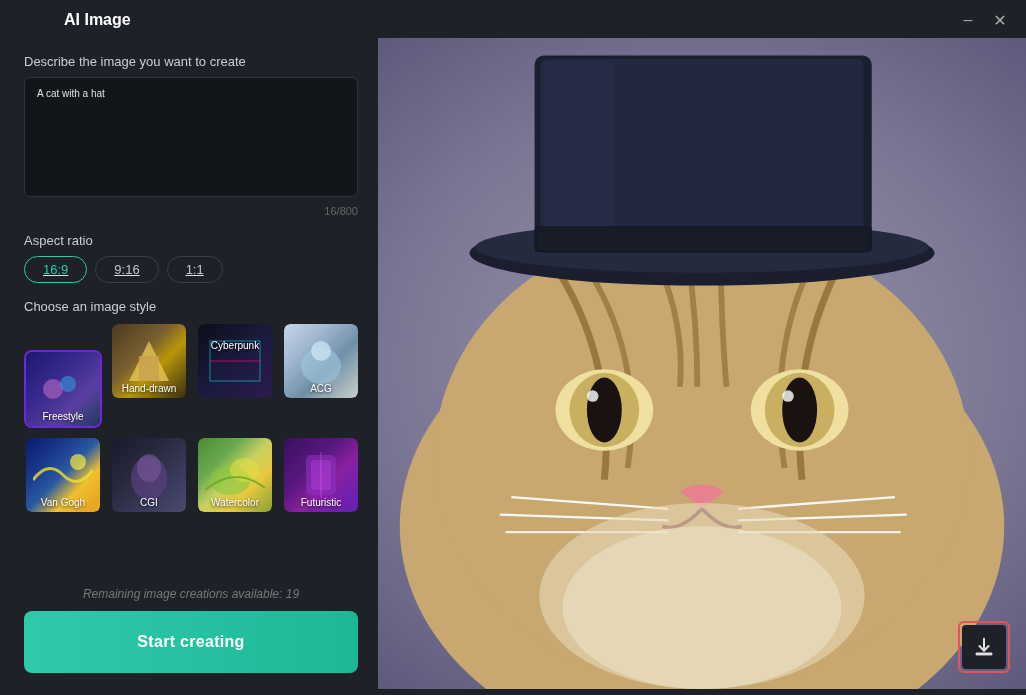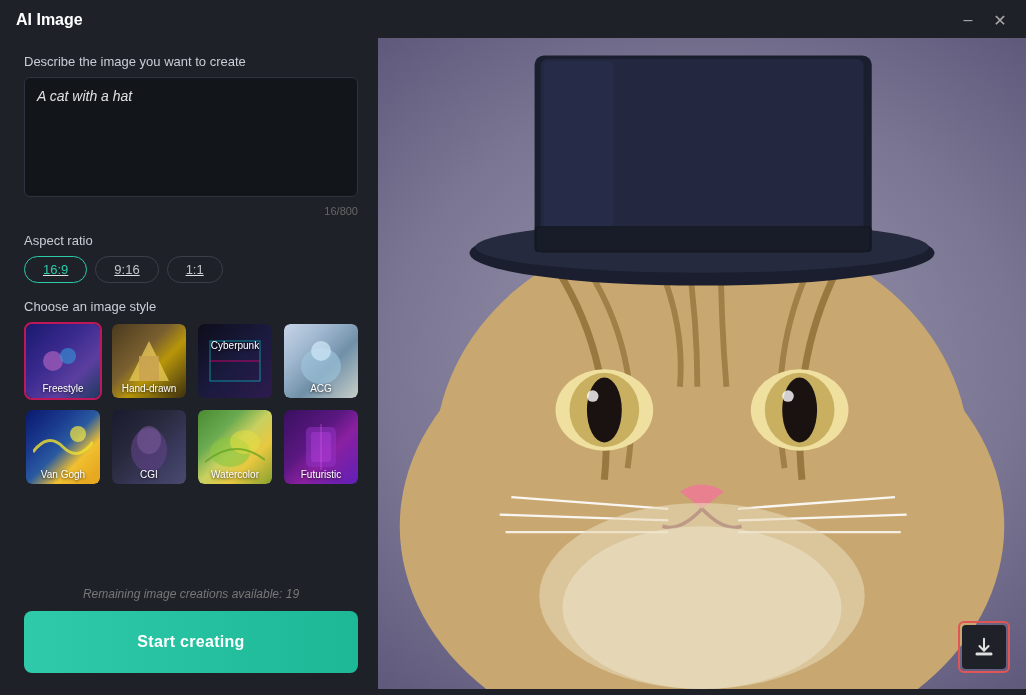--- a/index.html
+++ b/index.html
@@ -15,20 +15,21 @@
       display: flex;
       align-items: center;
       justify-content: space-between;
       padding: 10px 16px 8px 16px;
       background: #1e2228;
     }
     .title-bar-left {
       font-size: 16px;
       font-weight: 600;
       color: #ffffff;
+      margin-left: 48px;
     }
     .title-bar-controls {
       display: flex;
       gap: 12px;
     }
     .title-bar-btn {
       background: none;
       border: none;
       color: #aaa;
       font-size: 16px;
@@ -58,26 +59,25 @@
       color: #c8cdd5;
       margin-bottom: 8px;
     }
     .prompt-textarea {
       width: 100%;
       height: 120px;
       background: #12151a;
       border: 1px solid #2e3340;
       border-radius: 6px;
       color: #e0e0e0;
-      font-size: 14px;
+      font-size: 10px;
       padding: 10px 12px;
       resize: none;
       outline: none;
       font-family: inherit;
-      font-style: italic;
     }
     .prompt-textarea::placeholder { color: #555; }
     .char-count {
       text-align: right;
       font-size: 11px;
       color: #666;
       margin-top: 4px;
       margin-bottom: 16px;
     }
     .aspect-ratio-section {
@@ -116,21 +116,22 @@
     .style-item {
       position: relative;
       border-radius: 8px;
       overflow: hidden;
       cursor: pointer;
       width: 78px;
       height: 78px;
       border: 2px solid transparent;
     }
     .style-item.active {
-      border: 2px solid #be185d;
+      border: 2px solid #6d28d9;
+      margin-top: 28px;
     }
     .style-item .style-bg {
       width: 100%;
       height: 100%;
       border-radius: 6px;
       display: flex;
       align-items: center;
       justify-content: center;
     }
     .style-label {

